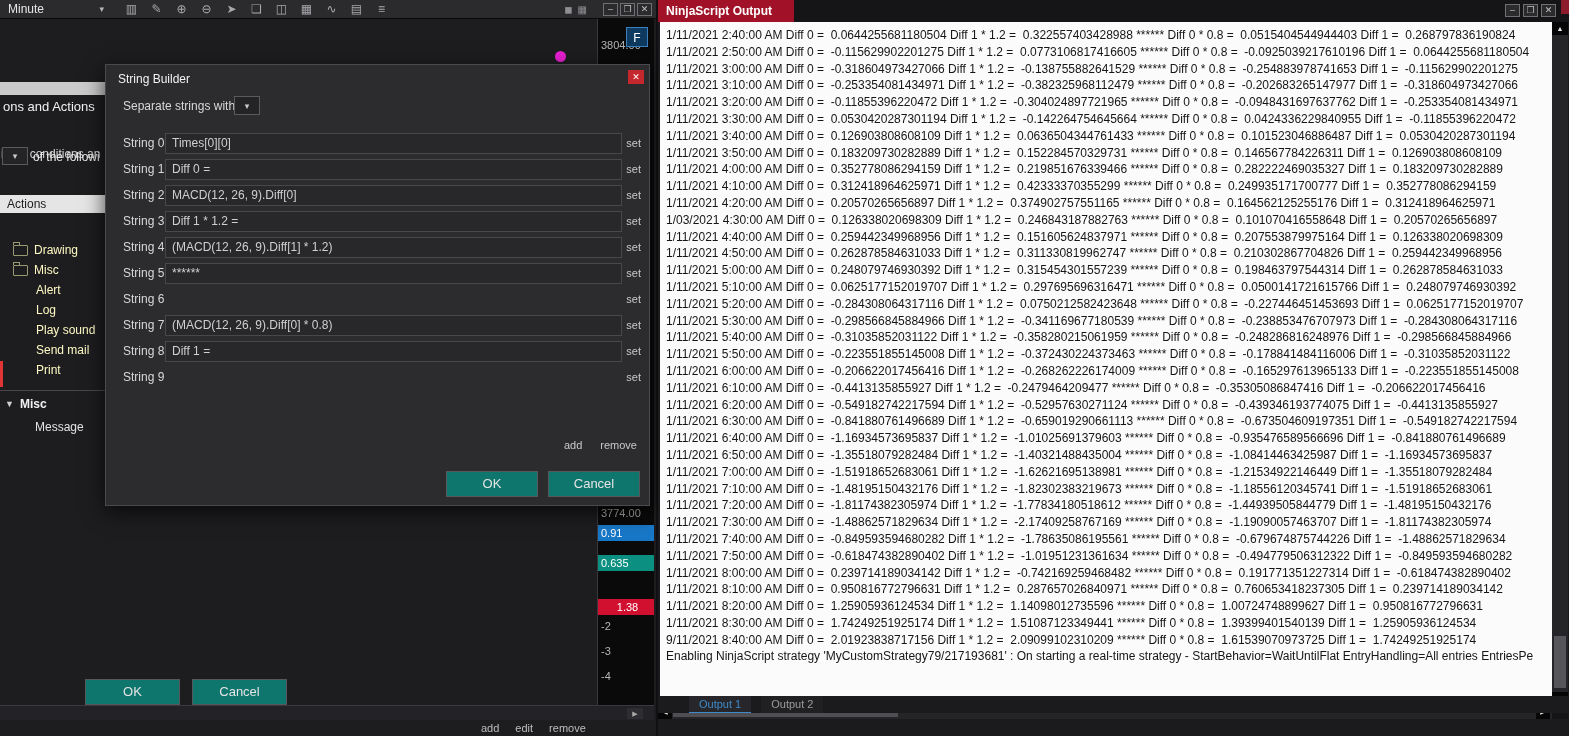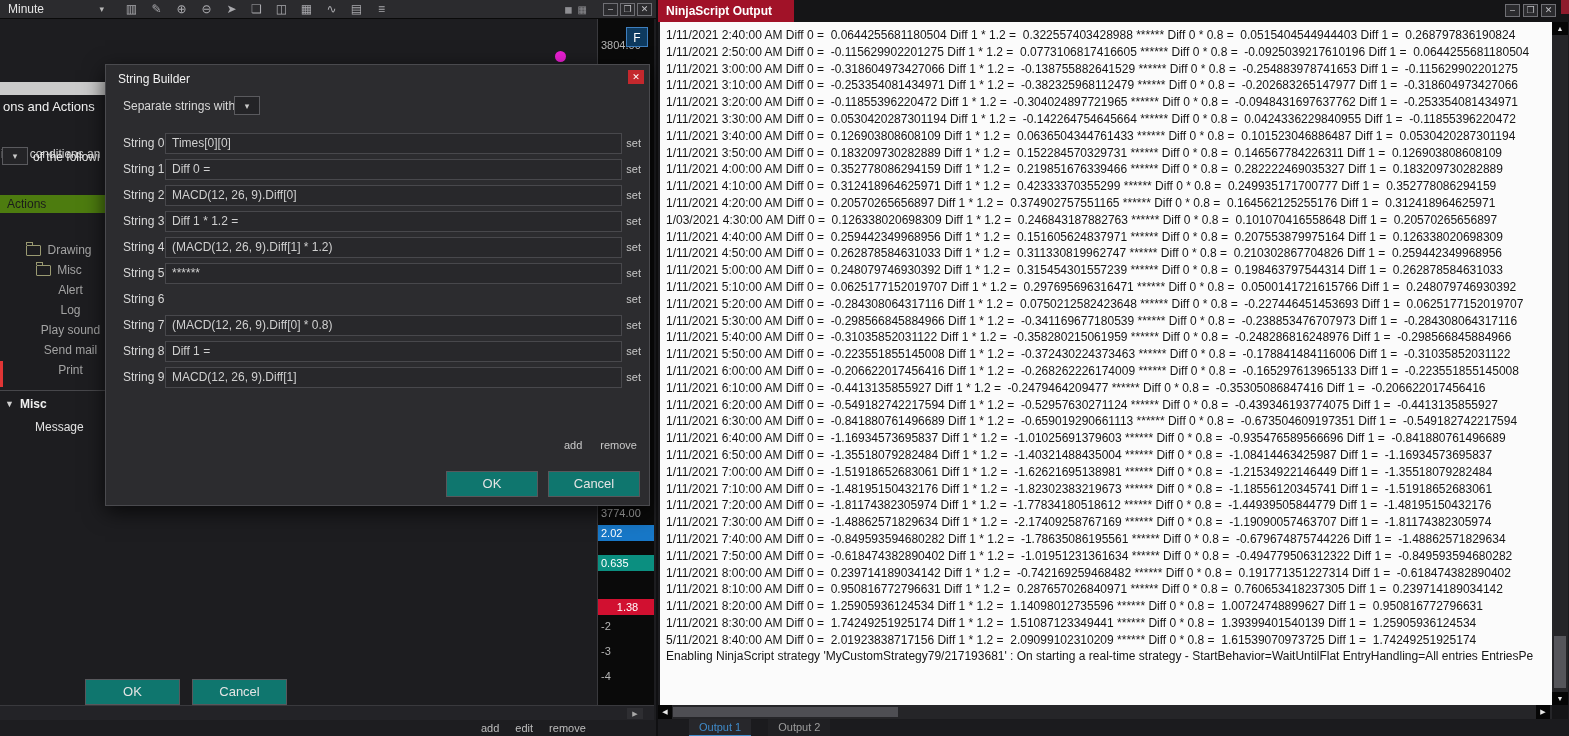--- a/index.html
+++ b/index.html
@@ -17,24 +17,24 @@
   .tb-right{margin-left:auto;display:flex;align-items:center;gap:5px;padding-right:4px;}
   .mini-icon{color:#8f8f93;font-size:10px;}
   .winbtn{width:15px;height:13px;border:1px solid #6f6f74;color:#c2c2c6;font-size:9px;
           line-height:11px;text-align:center;background:#2b2b2e;box-sizing:border-box;}
   .light-bar{position:absolute;background:#cbcbcb;}
   .panel-title{position:absolute;left:3px;top:99px;font-size:13px;color:#f0f0f0;white-space:nowrap;}
   .panel-sub{position:absolute;left:1px;top:123px;font-size:12px;color:#d4d4d4;white-space:nowrap;margin-top:24px;}
   .combo{position:absolute;background:#242427;border:1px solid #5a5a5e;color:#c9c9c9;font-size:9px;
          display:flex;align-items:center;justify-content:center;box-sizing:border-box;}
   .combo-label{position:absolute;left:33px;top:150px;font-size:12px;color:#e8e8e8;white-space:nowrap;}
-  .actions-bar{position:absolute;left:0;top:195px;width:105px;height:18px;background:#4d7c0f;
+  .actions-bar{position:absolute;left:0;top:195px;width:105px;height:18px;background:#e5e5e5;
                color:#1b1b1b;font-size:12px;line-height:18px;padding-left:7px;box-sizing:border-box;}
   .tree{position:absolute;left:0;top:240px;width:105px;}
-  .tree-row{height:20px;display:flex;align-items:center;font-size:12px;color:#a3a3a3;white-space:nowrap;justify-content:center;}
+  .tree-row{height:20px;display:flex;align-items:center;font-size:12px;color:#fef9c3;white-space:nowrap;}
   .folder-icon{width:13px;height:9px;border:1px solid #9a9a72;border-radius:1px;margin-left:13px;
                margin-right:6px;position:relative;flex:none;}
   .folder-icon::before{content:'';position:absolute;left:-1px;top:-4px;width:5px;height:2px;
                border:1px solid #9a9a72;border-bottom:none;}
   .tree-item{padding-left:36px;}
   .red-indicator{position:absolute;left:0;top:361px;width:3px;height:26px;background:#e03535;}
   .panel-divider{position:absolute;left:0;top:390px;width:105px;height:1px;background:#47474b;}
   .misc-group{position:absolute;left:0;top:394px;width:105px;height:20px;display:flex;
               align-items:center;color:#f0f0f0;font-size:12px;font-weight:bold;}
   .expander{font-size:9px;color:#cfcfcf;margin:0 6px 0 5px;font-weight:normal;}
@@ -93,22 +93,22 @@
   .vs-btn{position:absolute;left:0;width:16px;height:13px;background:#060606;color:#e8e8e8;
           font-size:7px;text-align:center;line-height:13px;}
   .vs-up{top:0;}.vs-down{bottom:0;}
   .vs-thumb{position:absolute;left:2px;top:614px;width:12px;height:52px;background:#55555a;}
   .rw-hscroll{position:absolute;left:0;top:705px;width:894px;height:14px;background:#252528;}
   .hs-btn{position:absolute;top:0;width:14px;height:14px;background:#060606;color:#e8e8e8;
           font-size:7px;text-align:center;line-height:14px;}
   .hs-left{left:0;}.hs-right{left:878px;}
   .hs-thumb{position:absolute;left:15px;top:2px;width:225px;height:10px;background:#4e4e53;}
   .rw-corner{position:absolute;left:894px;top:705px;width:16px;height:14px;background:#151517;}
-  .rw-tabs{position:absolute;left:0;top:719px;width:100%;height:17px;background:#1b1b1e;display:flex;
-           padding-left:31px;gap:17px;box-sizing:border-box;}
+  .rw-tabs{position:absolute;left:0;top:696px;width:100%;height:17px;background:#1b1b1e;display:flex;
+           padding-left:31px;gap:10px;box-sizing:border-box;}
   .rw-tab{height:17px;line-height:16px;padding:0 10px;font-size:11px;background:#202023;color:#9c9c9c;cursor:default;}
   .rw-tab.active{background:#27272b;color:var(--tab-active-blue);border-bottom:1px solid var(--tab-active-blue);box-sizing:border-box;}
 </style>
 </head>
 <body>
 
 <div id="screen">
 
   <div class="lw">
 
@@ -175,21 +175,21 @@
 
     <div class="misc-group">
       <span class="expander">▼</span>
       <span>Misc</span>
     </div>
     <div class="misc-item">Message</div>
 
     <div class="axis">
       <div class="axis-val" style="top:20px;">3804.00</div>
       <div class="axis-val" style="top:488px;">3774.00</div>
-      <div class="axis-val axis-badge badge-blue" style="top:506px;">2.02</div>
+      <div class="axis-val axis-badge badge-blue" style="top:506px;">0.91</div>
       <div class="axis-val axis-badge badge-teal" style="top:536px;">0.635</div>
       <div class="axis-val axis-badge badge-red" style="top:580px;text-align:center;">1.38</div>
       <div class="axis-val" style="top:601px;">-2</div>
       <div class="axis-val" style="top:626px;">-3</div>
       <div class="axis-val" style="top:651px;">-4</div>
     </div>
     <div class="f-box">F</div>
     <div class="magenta-dot"></div>
 
     <div class="btn lw-ok">OK</div>
@@ -250,21 +250,20 @@
           <div class="dlg-field">(MACD(12, 26, 9).Diff[0] * 0.8)</div>
           <span class="dlg-set">set</span>
         </div>
           <div class="dlg-row">
           <span class="dlg-row-label">String 8</span>
           <div class="dlg-field">Diff 1 =</div>
           <span class="dlg-set">set</span>
         </div>
           <div class="dlg-row">
           <span class="dlg-row-label">String 9</span>
-          <div class="dlg-field">MACD(12, 26, 9).Diff[1]</div>
           <span class="dlg-set">set</span>
         </div>
         </div>
 
       <div class="dlg-links">
         <span>add</span>
         <span>remove</span>
       </div>
       <div class="btn dlg-ok">OK</div>
       <div class="btn dlg-cancel">Cancel</div>
@@ -314,21 +313,21 @@
         <div class="out-line">1/11/2021 7:00:00 AM Diff 0 =  -1.51918652683061 Diff 1 * 1.2 =  -1.62621695138981 ****** Diff 0 * 0.8 =  -1.21534922146449 Diff 1 =  -1.35518079282484</div>
         <div class="out-line">1/11/2021 7:10:00 AM Diff 0 =  -1.48195150432176 Diff 1 * 1.2 =  -1.82302383219673 ****** Diff 0 * 0.8 =  -1.18556120345741 Diff 1 =  -1.51918652683061</div>
         <div class="out-line">1/11/2021 7:20:00 AM Diff 0 =  -1.81174382305974 Diff 1 * 1.2 =  -1.77834180518612 ****** Diff 0 * 0.8 =  -1.44939505844779 Diff 1 =  -1.48195150432176</div>
         <div class="out-line">1/11/2021 7:30:00 AM Diff 0 =  -1.48862571829634 Diff 1 * 1.2 =  -2.17409258767169 ****** Diff 0 * 0.8 =  -1.19090057463707 Diff 1 =  -1.81174382305974</div>
         <div class="out-line">1/11/2021 7:40:00 AM Diff 0 =  -0.849593594680282 Diff 1 * 1.2 =  -1.78635086195561 ****** Diff 0 * 0.8 =  -0.679674875744226 Diff 1 =  -1.48862571829634</div>
         <div class="out-line">1/11/2021 7:50:00 AM Diff 0 =  -0.618474382890402 Diff 1 * 1.2 =  -1.01951231361634 ****** Diff 0 * 0.8 =  -0.494779506312322 Diff 1 =  -0.849593594680282</div>
         <div class="out-line">1/11/2021 8:00:00 AM Diff 0 =  0.239714189034142 Diff 1 * 1.2 =  -0.742169259468482 ****** Diff 0 * 0.8 =  0.191771351227314 Diff 1 =  -0.618474382890402</div>
         <div class="out-line">1/11/2021 8:10:00 AM Diff 0 =  0.950816772796631 Diff 1 * 1.2 =  0.287657026840971 ****** Diff 0 * 0.8 =  0.760653418237305 Diff 1 =  0.239714189034142</div>
         <div class="out-line">1/11/2021 8:20:00 AM Diff 0 =  1.25905936124534 Diff 1 * 1.2 =  1.14098012735596 ****** Diff 0 * 0.8 =  1.00724748899627 Diff 1 =  0.950816772796631</div>
         <div class="out-line">1/11/2021 8:30:00 AM Diff 0 =  1.74249251925174 Diff 1 * 1.2 =  1.51087123349441 ****** Diff 0 * 0.8 =  1.39399401540139 Diff 1 =  1.25905936124534</div>
-        <div class="out-line">5/11/2021 8:40:00 AM Diff 0 =  2.01923838717156 Diff 1 * 1.2 =  2.09099102310209 ****** Diff 0 * 0.8 =  1.61539070973725 Diff 1 =  1.74249251925174</div>
+        <div class="out-line">9/11/2021 8:40:00 AM Diff 0 =  2.01923838717156 Diff 1 * 1.2 =  2.09099102310209 ****** Diff 0 * 0.8 =  1.61539070973725 Diff 1 =  1.74249251925174</div>
         <div class="out-line">Enabling NinjaScript strategy 'MyCustomStrategy79/217193681' : On starting a real-time strategy - StartBehavior=WaitUntilFlat EntryHandling=All entries EntriesPe</div>
       </div>
 
     <div class="rw-vscroll">
       <div class="vs-btn vs-up">▲</div>
       <div class="vs-thumb"></div>
       <div class="vs-btn vs-down">▼</div>
     </div>
     <div class="rw-hscroll">
       <div class="hs-btn hs-left">◀</div>

